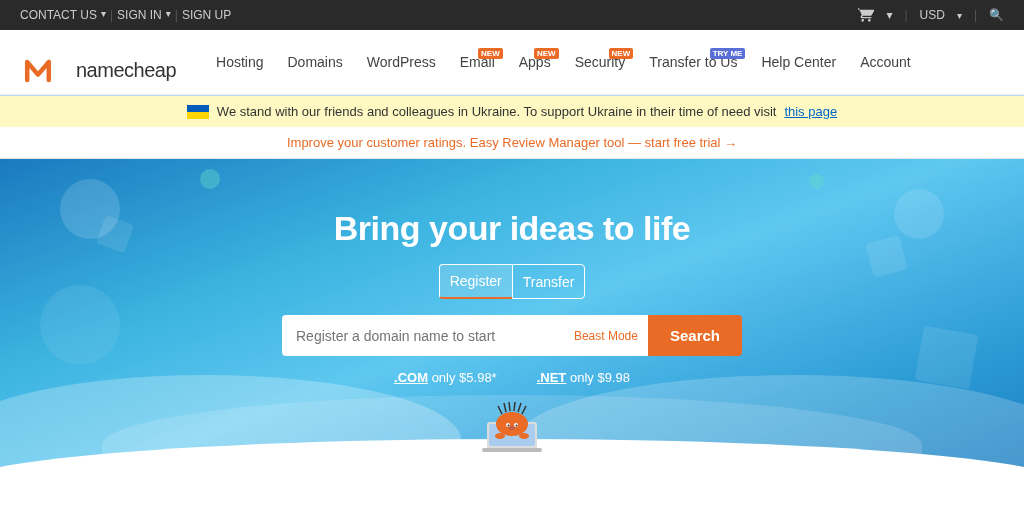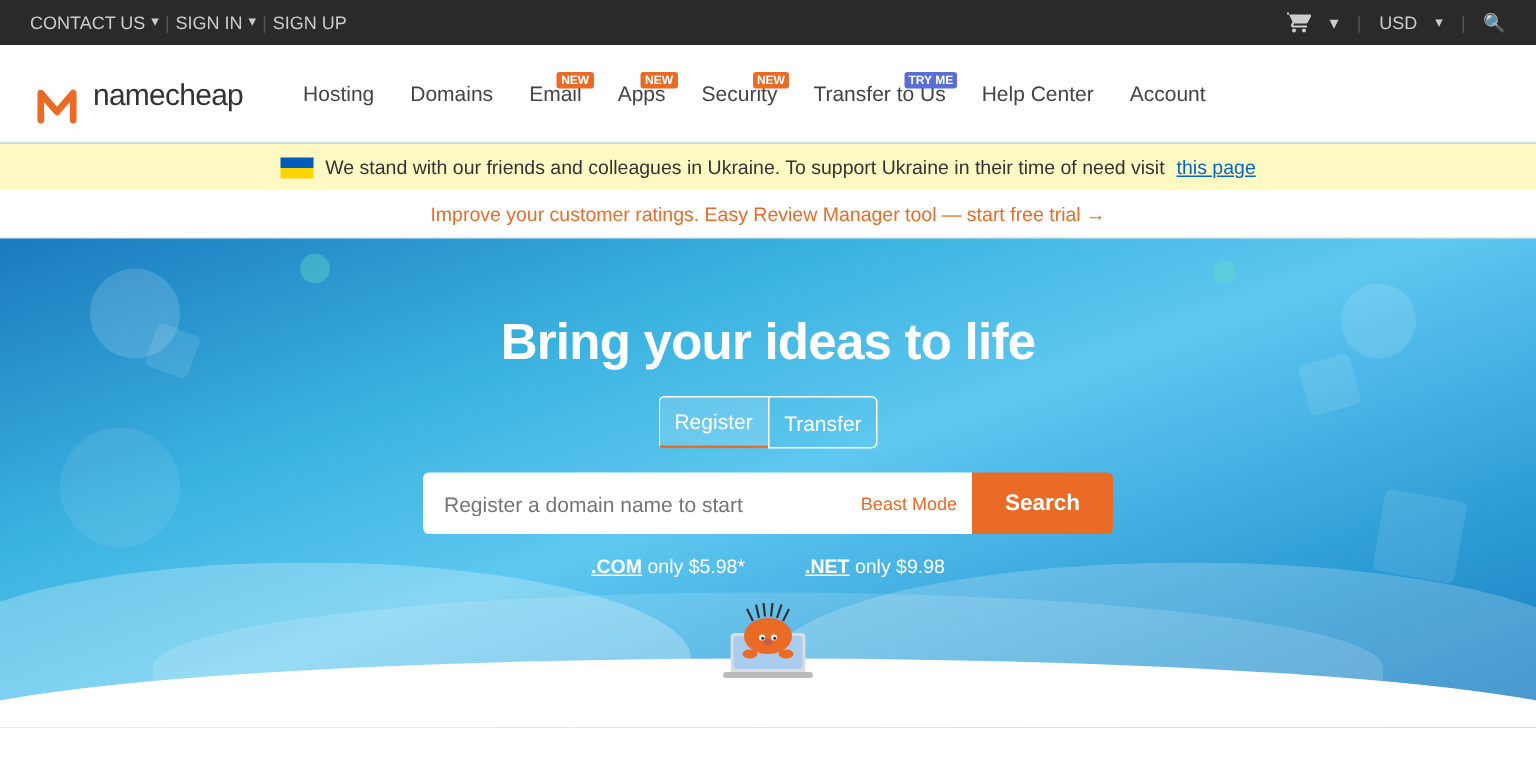--- a/index.html
+++ b/index.html
@@ -26,22 +26,22 @@
     .header {
       background: #fff;
       display: flex;
       align-items: center;
       padding: 0 20px;
       height: 65px;
       border-bottom: 1px solid #eee;
     }
     .logo {
       display: flex;
-      align-items: flex-start;
-      gap: 6px;
+      align-items: center;
+      gap: 20px;
       margin-right: 30px;
       text-decoration: none;
       margin-top: 17px;
     }
     .logo-icon {
       width: 36px;
       height: 36px;
     }
     .logo-text {
       font-size: 20px;
@@ -279,20 +279,21 @@
   <a class="logo">
     <svg class="logo-icon" viewBox="0 0 40 40">
       <path d="M8 30 L8 10 L20 24 L32 10 L32 30" fill="none" stroke="#e96b25" stroke-width="5" stroke-linecap="round" stroke-linejoin="round"></path>
     </svg>
     <span class="logo-text">namecheap</span>
   </a>
 
   <nav class="main-nav">
     <a class="nav-item">Hosting</a>
     <a class="nav-item">Domains</a>
+    <a class="nav-item">WordPress</a>
     <a class="nav-item" style="position:relative;">
       Email
       <span class="nav-badge">NEW</span>
     </a>
     <a class="nav-item" style="position:relative;">
       Apps
       <span class="nav-badge">NEW</span>
     </a>
     <a class="nav-item" style="position:relative;">
       Security

